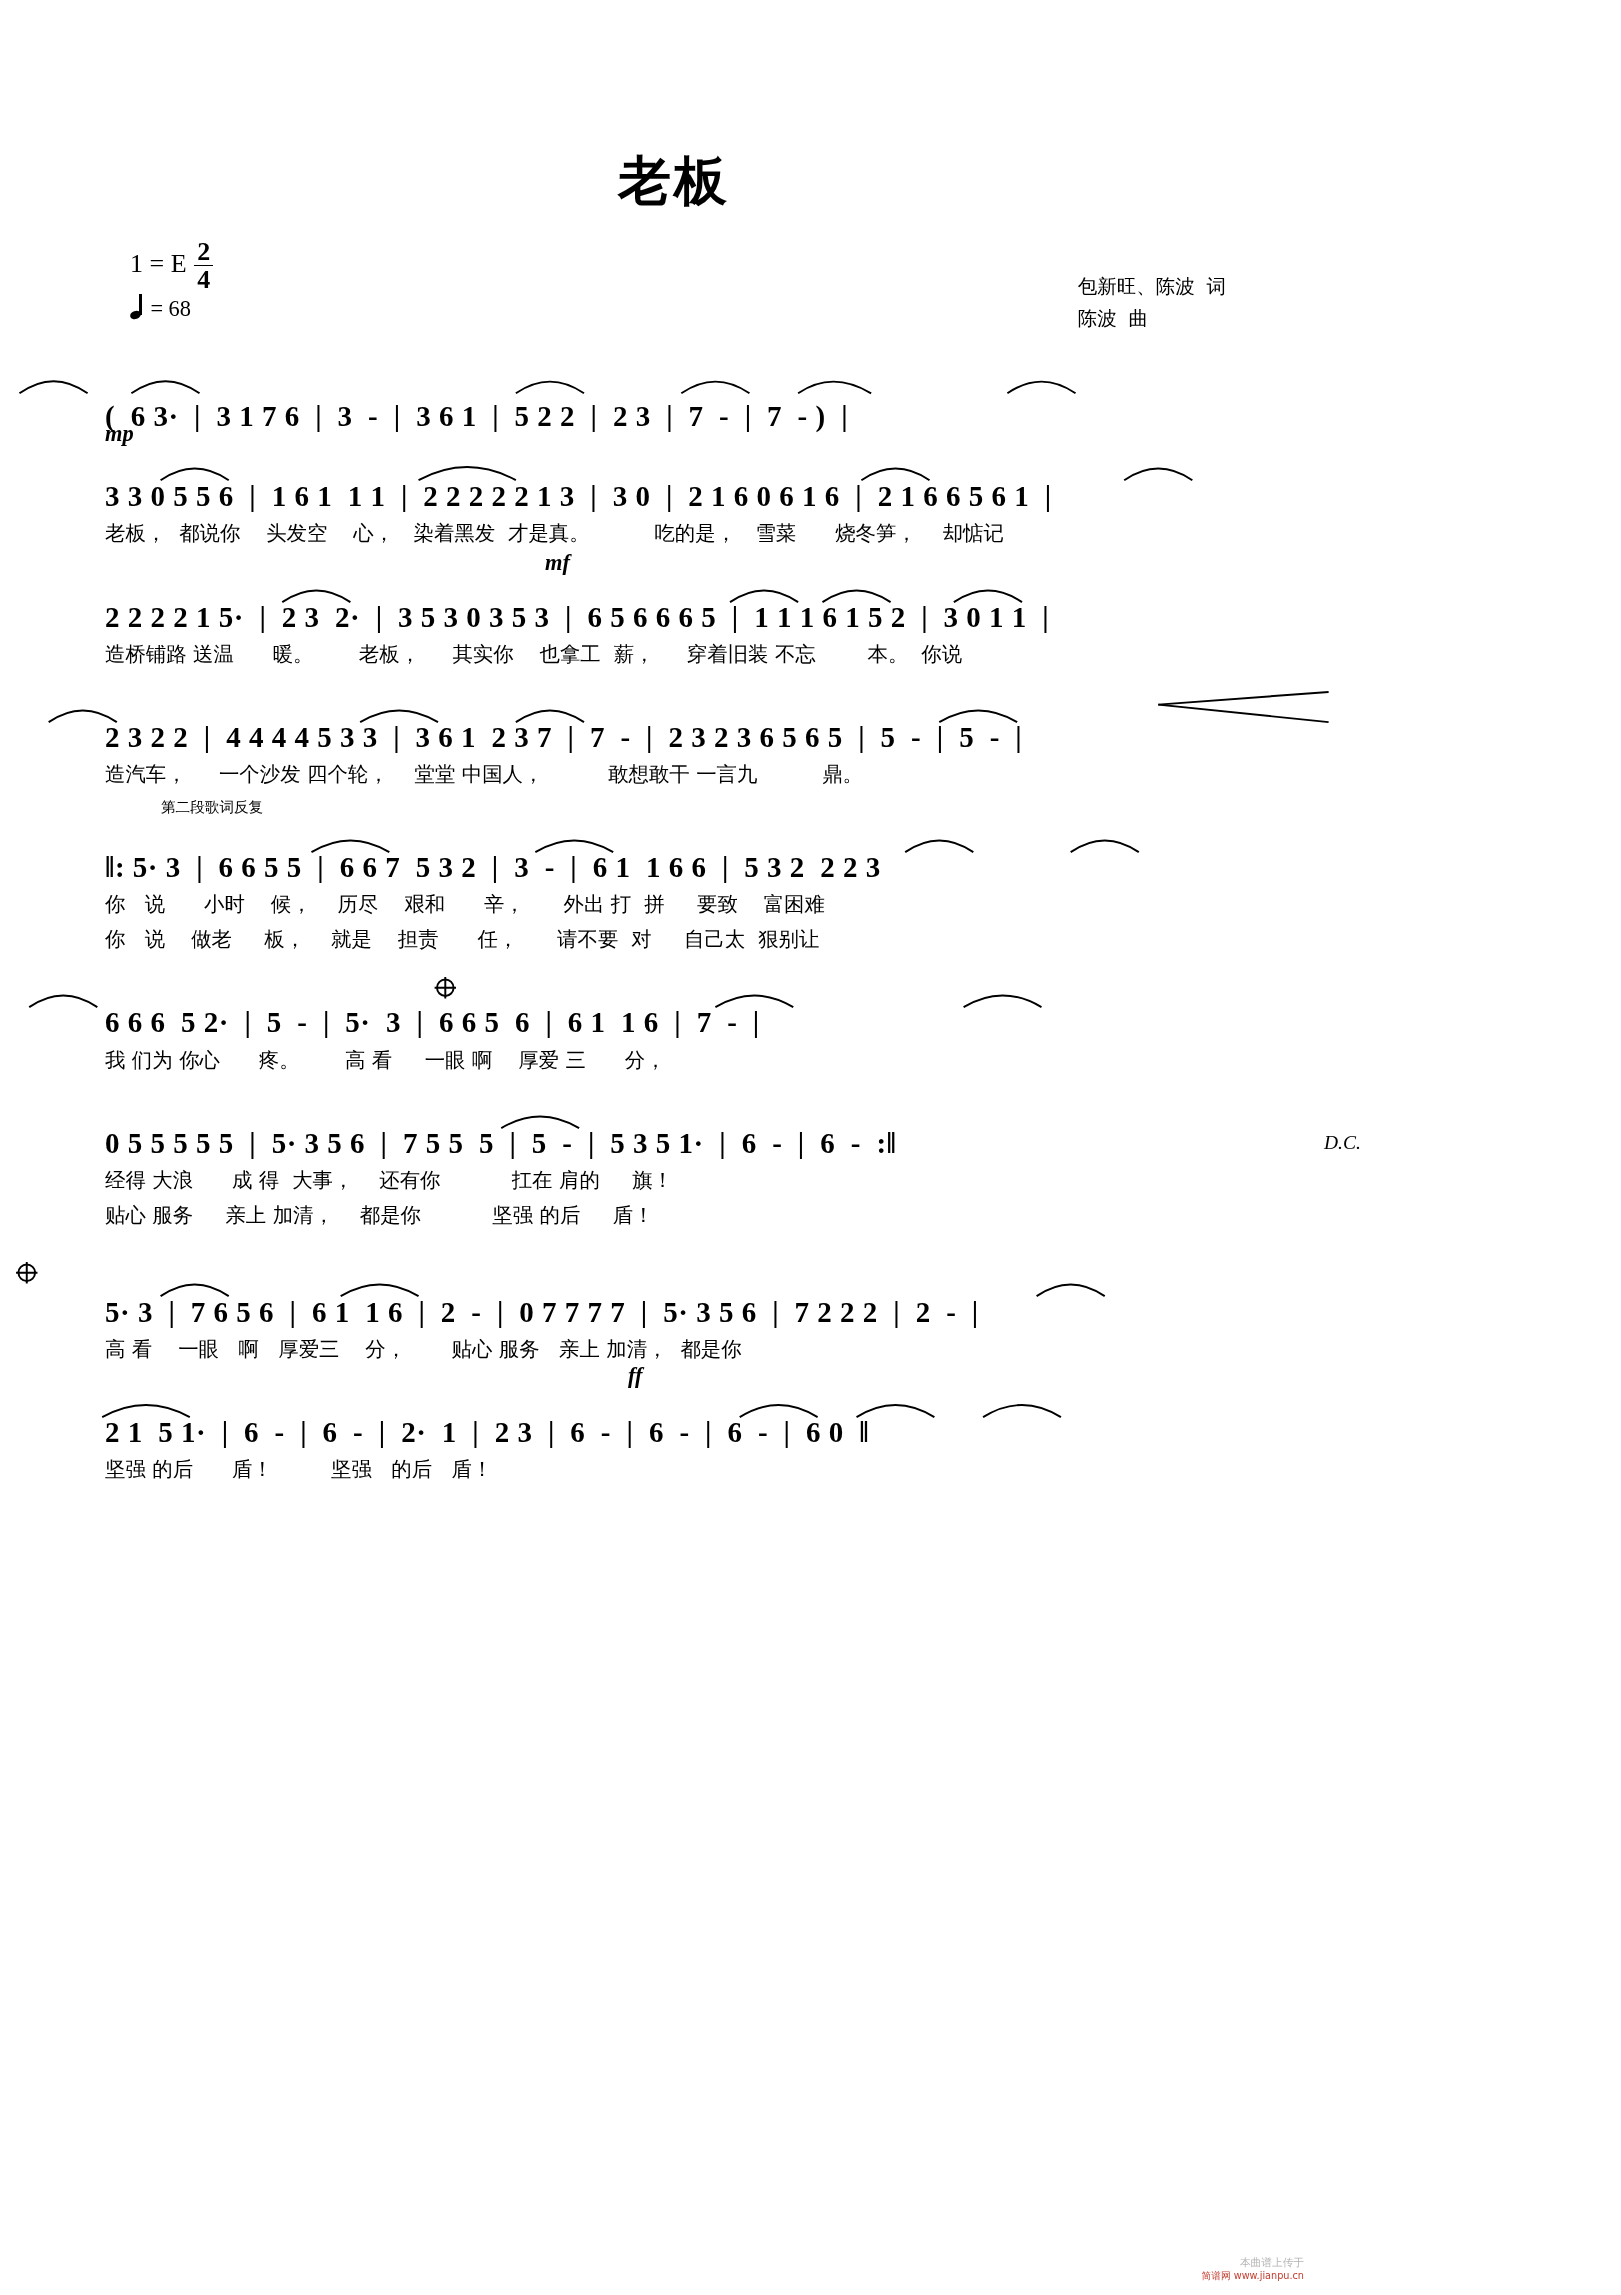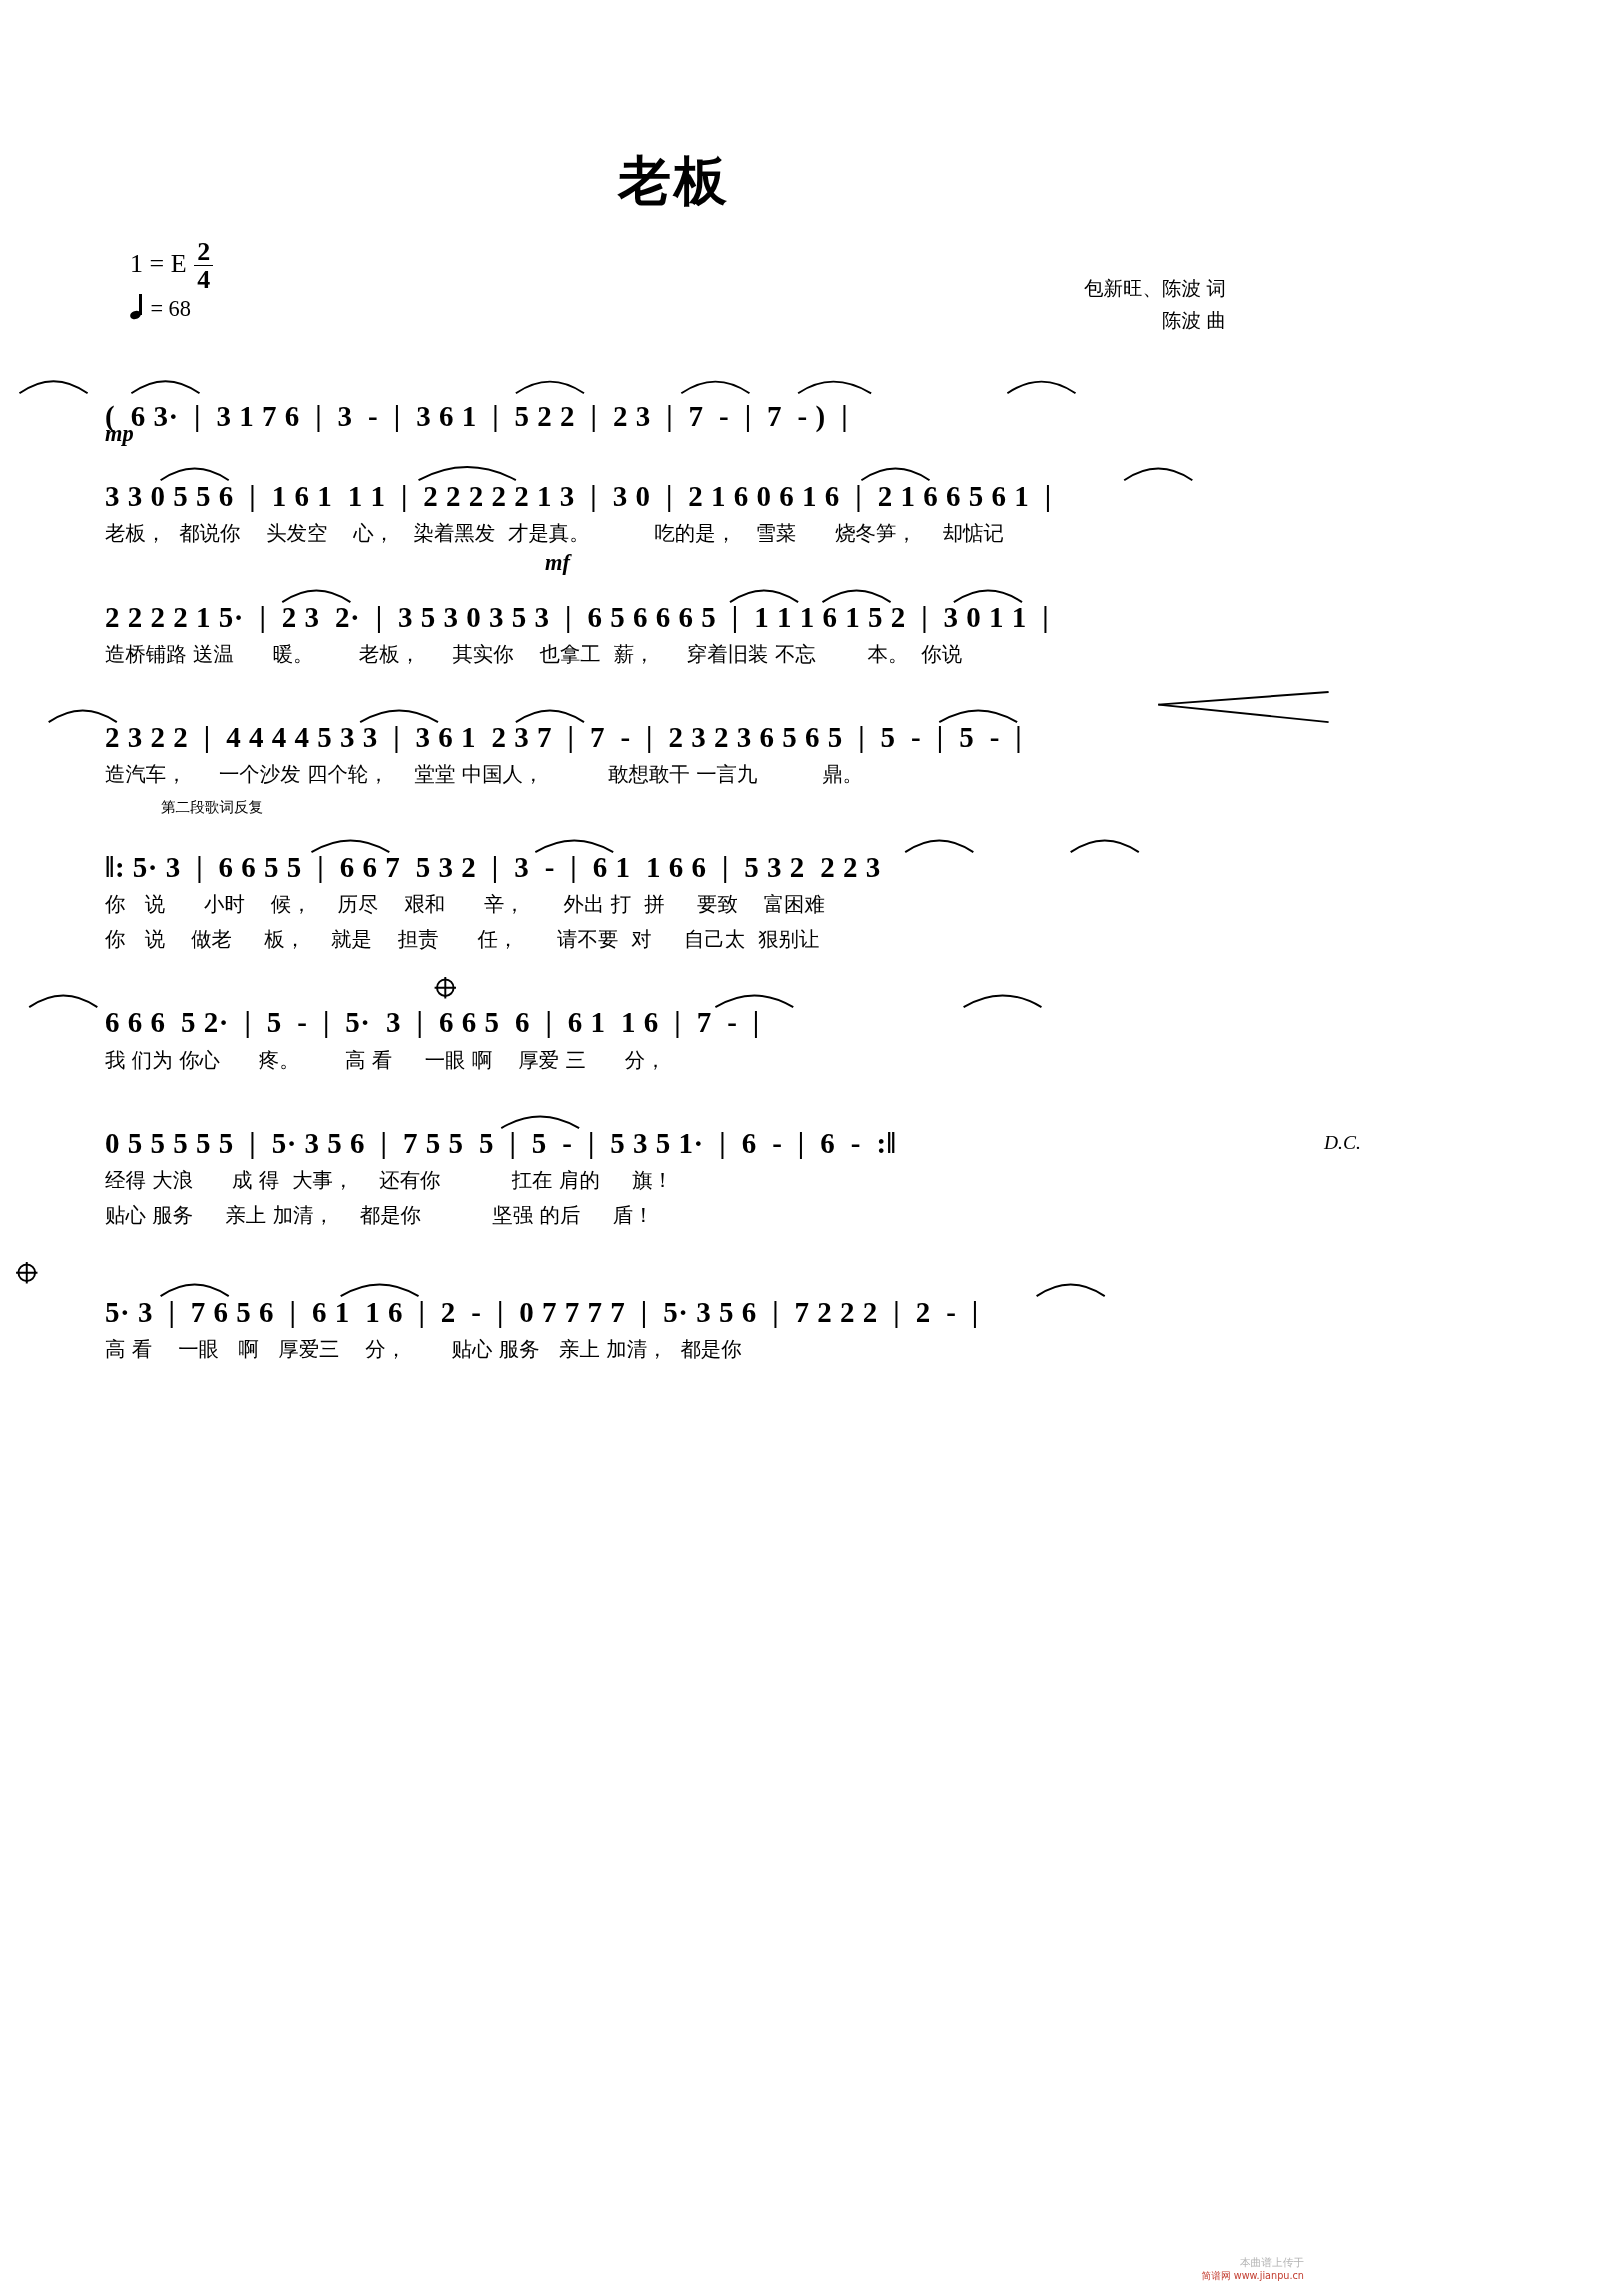--- a/index.html
+++ b/index.html
@@ -87,22 +87,22 @@
     content: "";
     position: absolute;
     left: 9.2px; bottom: 5.8px;
     width: 2.4px; height: 20.4px;
     background: #000;
   }
   .credits {
     position: absolute;
     right: 122px;
     top: 34px;
-    text-align: right;
-    font-family: Liberation Sans, sans-serif;
+    text-align: left;
+    font-family: Liberation Mono, monospace;
     font-size: 19.5px;
     line-height: 1.65;
   }
 
   
   .system {
     position: relative;
     margin: 0 auto;
     width: 1411px;
     padding-left: 105px;
@@ -295,20 +295,33 @@
         <path d="M55,2 L55,46 M33,24 L77,24" stroke="#000" stroke-width="4"></path>
         <path d="M330,72 Q400,24 470,72" fill="none" stroke="#000" stroke-width="4"></path>
         <path d="M700,72 Q780,24 860,72" fill="none" stroke="#000" stroke-width="4"></path>
         <path d="M2130,72 Q2200,24 2270,72" fill="none" stroke="#000" stroke-width="4"></path>
       </svg>
       <div class="notes" style="padding-top:33px;">5· 3  |  7 6 5 6  |  6 1  1 6  |  2  -  |  0 7 7 7 7  |  5· 3 5 6  |  7 2 2 2  |  2  -  |</div>
       <div class="lyrics">高 看    一眼   啊   厚爱三    分，       贴心 服务   亲上 加清，  都是你</div>
     </div>
   </div>
 
+  <div class="sys-block" style="margin-top:19.5px;">
+    <div class="system">
+      <span class="dyn" style="left:628px; top:-22.4px;">ff</span>
+      <svg class="slurs" width="1314" height="39" viewBox="0 0 2700 80">
+        <path d="M210,66 Q300,16 390,66" fill="none" stroke="#000" stroke-width="4"></path>
+        <path d="M1520,66 Q1600,16 1680,66" fill="none" stroke="#000" stroke-width="4"></path>
+        <path d="M1760,66 Q1840,16 1920,66" fill="none" stroke="#000" stroke-width="4"></path>
+        <path d="M2020,66 Q2100,16 2180,66" fill="none" stroke="#000" stroke-width="4"></path>
+      </svg>
+      <div class="notes" style="padding-top:29px;">2 1  5 1·  |  6  -  |  6  -  |  2·  1  |  2 3  |  6  -  |  6  -  |  6  -  |  6 0  ‖</div>
+      <div class="lyrics">坚强 的后      盾！         坚强   的后   盾！</div>
+    </div>
+  </div>
 
   <div class="watermark">
     <div>本曲谱上传于</div>
     <div class="wm-red">简谱网 www.jianpu.cn</div>
   </div>
 
 </div>
 
 
 </body></html>

